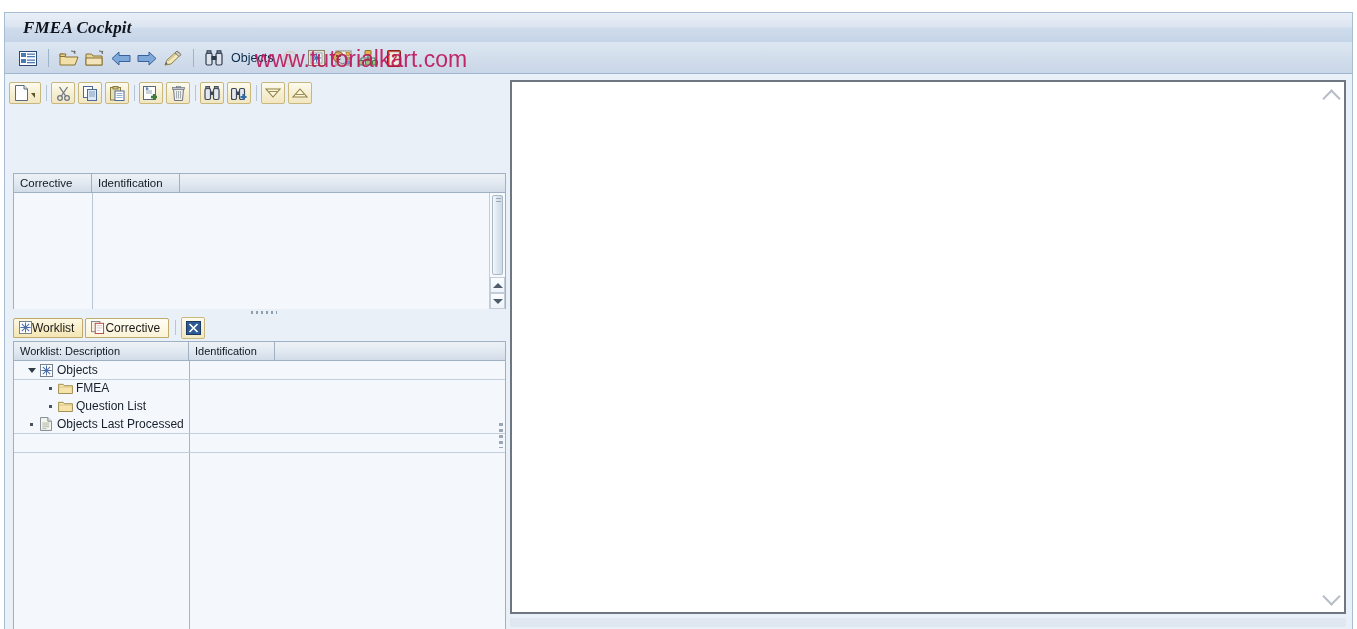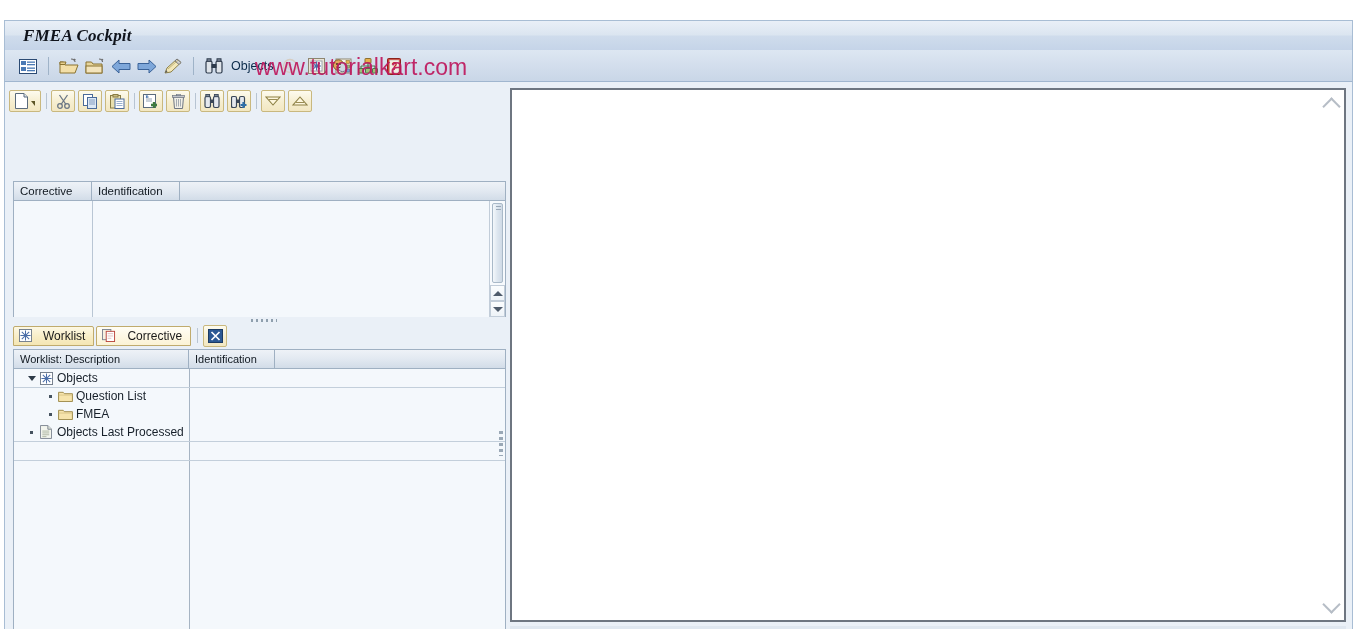--- a/index.html
+++ b/index.html
@@ -13,21 +13,21 @@
     font-family: "Liberation Sans", sans-serif;
     font-size: 12px;
     color: #000000;
     overflow: hidden;
     position: relative;
   }
 
   
   #app {
     position: absolute;
-    left: 0; top: 16px;
+    left: 0; top: 8px;
     width: 1357px;
     height: 527px;
     background: #ffffff;
     box-sizing: border-box;
   }
 
   
   .titlebar {
     position: absolute;
     left: 4px; top: 4px;
@@ -286,21 +286,21 @@
     align-items: center;
   }
   .tab {
     height: 20px;
     padding: 0 8px 0 5px;
     background: linear-gradient(to bottom, #fdf8e4 0%, #f8edc6 55%, #f4e6b4 100%);
     border: 1px solid #c0ab6d;
     border-radius: 2px 2px 0 0;
     display: inline-flex;
     align-items: center;
-    gap: 11px;
+    gap: 0;
     font-size: 12px;
     color: #1a1a1a;
     box-sizing: border-box;
     margin-right: 2px;
     white-space: nowrap;
   }
   .tab.inactive {
     background: linear-gradient(to bottom, #fffdf5 0%, #fdf7e2 60%, #fbf3d6 100%);
   }
   .tabsep {
@@ -774,34 +774,34 @@
             <div class="trow" style="padding-left:30px;">
               <span class="tw-toggle">
                 <span class="tw-dot"></span>
               </span>
               <span class="tw-icon">
                 <svg width="15" height="12" viewBox="0 0 16 13">
                   <path d="M0.5 2.5 L5.5 2.5 L6.8 4 L15.5 4 L15.5 12.5 L0.5 12.5 Z" fill="#f6e4ac" stroke="#9a8744"></path>
                   <path d="M0.5 5.5 L15.5 5.5" stroke="#cbb878" stroke-width="0.7"></path>
                 </svg>
               </span>
-              <span class="trow-label">Question List</span>
+              <span class="trow-label">FMEA</span>
             </div>
 
             <div class="trow" style="padding-left:30px;">
               <span class="tw-toggle">
                 <span class="tw-dot"></span>
               </span>
               <span class="tw-icon">
                 <svg width="15" height="12" viewBox="0 0 16 13">
                   <path d="M0.5 2.5 L5.5 2.5 L6.8 4 L15.5 4 L15.5 12.5 L0.5 12.5 Z" fill="#f6e4ac" stroke="#9a8744"></path>
                   <path d="M0.5 5.5 L15.5 5.5" stroke="#cbb878" stroke-width="0.7"></path>
                 </svg>
               </span>
-              <span class="trow-label">FMEA</span>
+              <span class="trow-label">Question List</span>
             </div>
 
             <div class="rowline-full" style="top:72px;"></div>
 
             <div class="trow" style="padding-left:11px;align-items:center;">
               <span class="tw-toggle">
                 <span class="tw-dot"></span>
               </span>
               <span class="tw-icon">
                 <svg width="12" height="14" viewBox="0 0 13 15">

